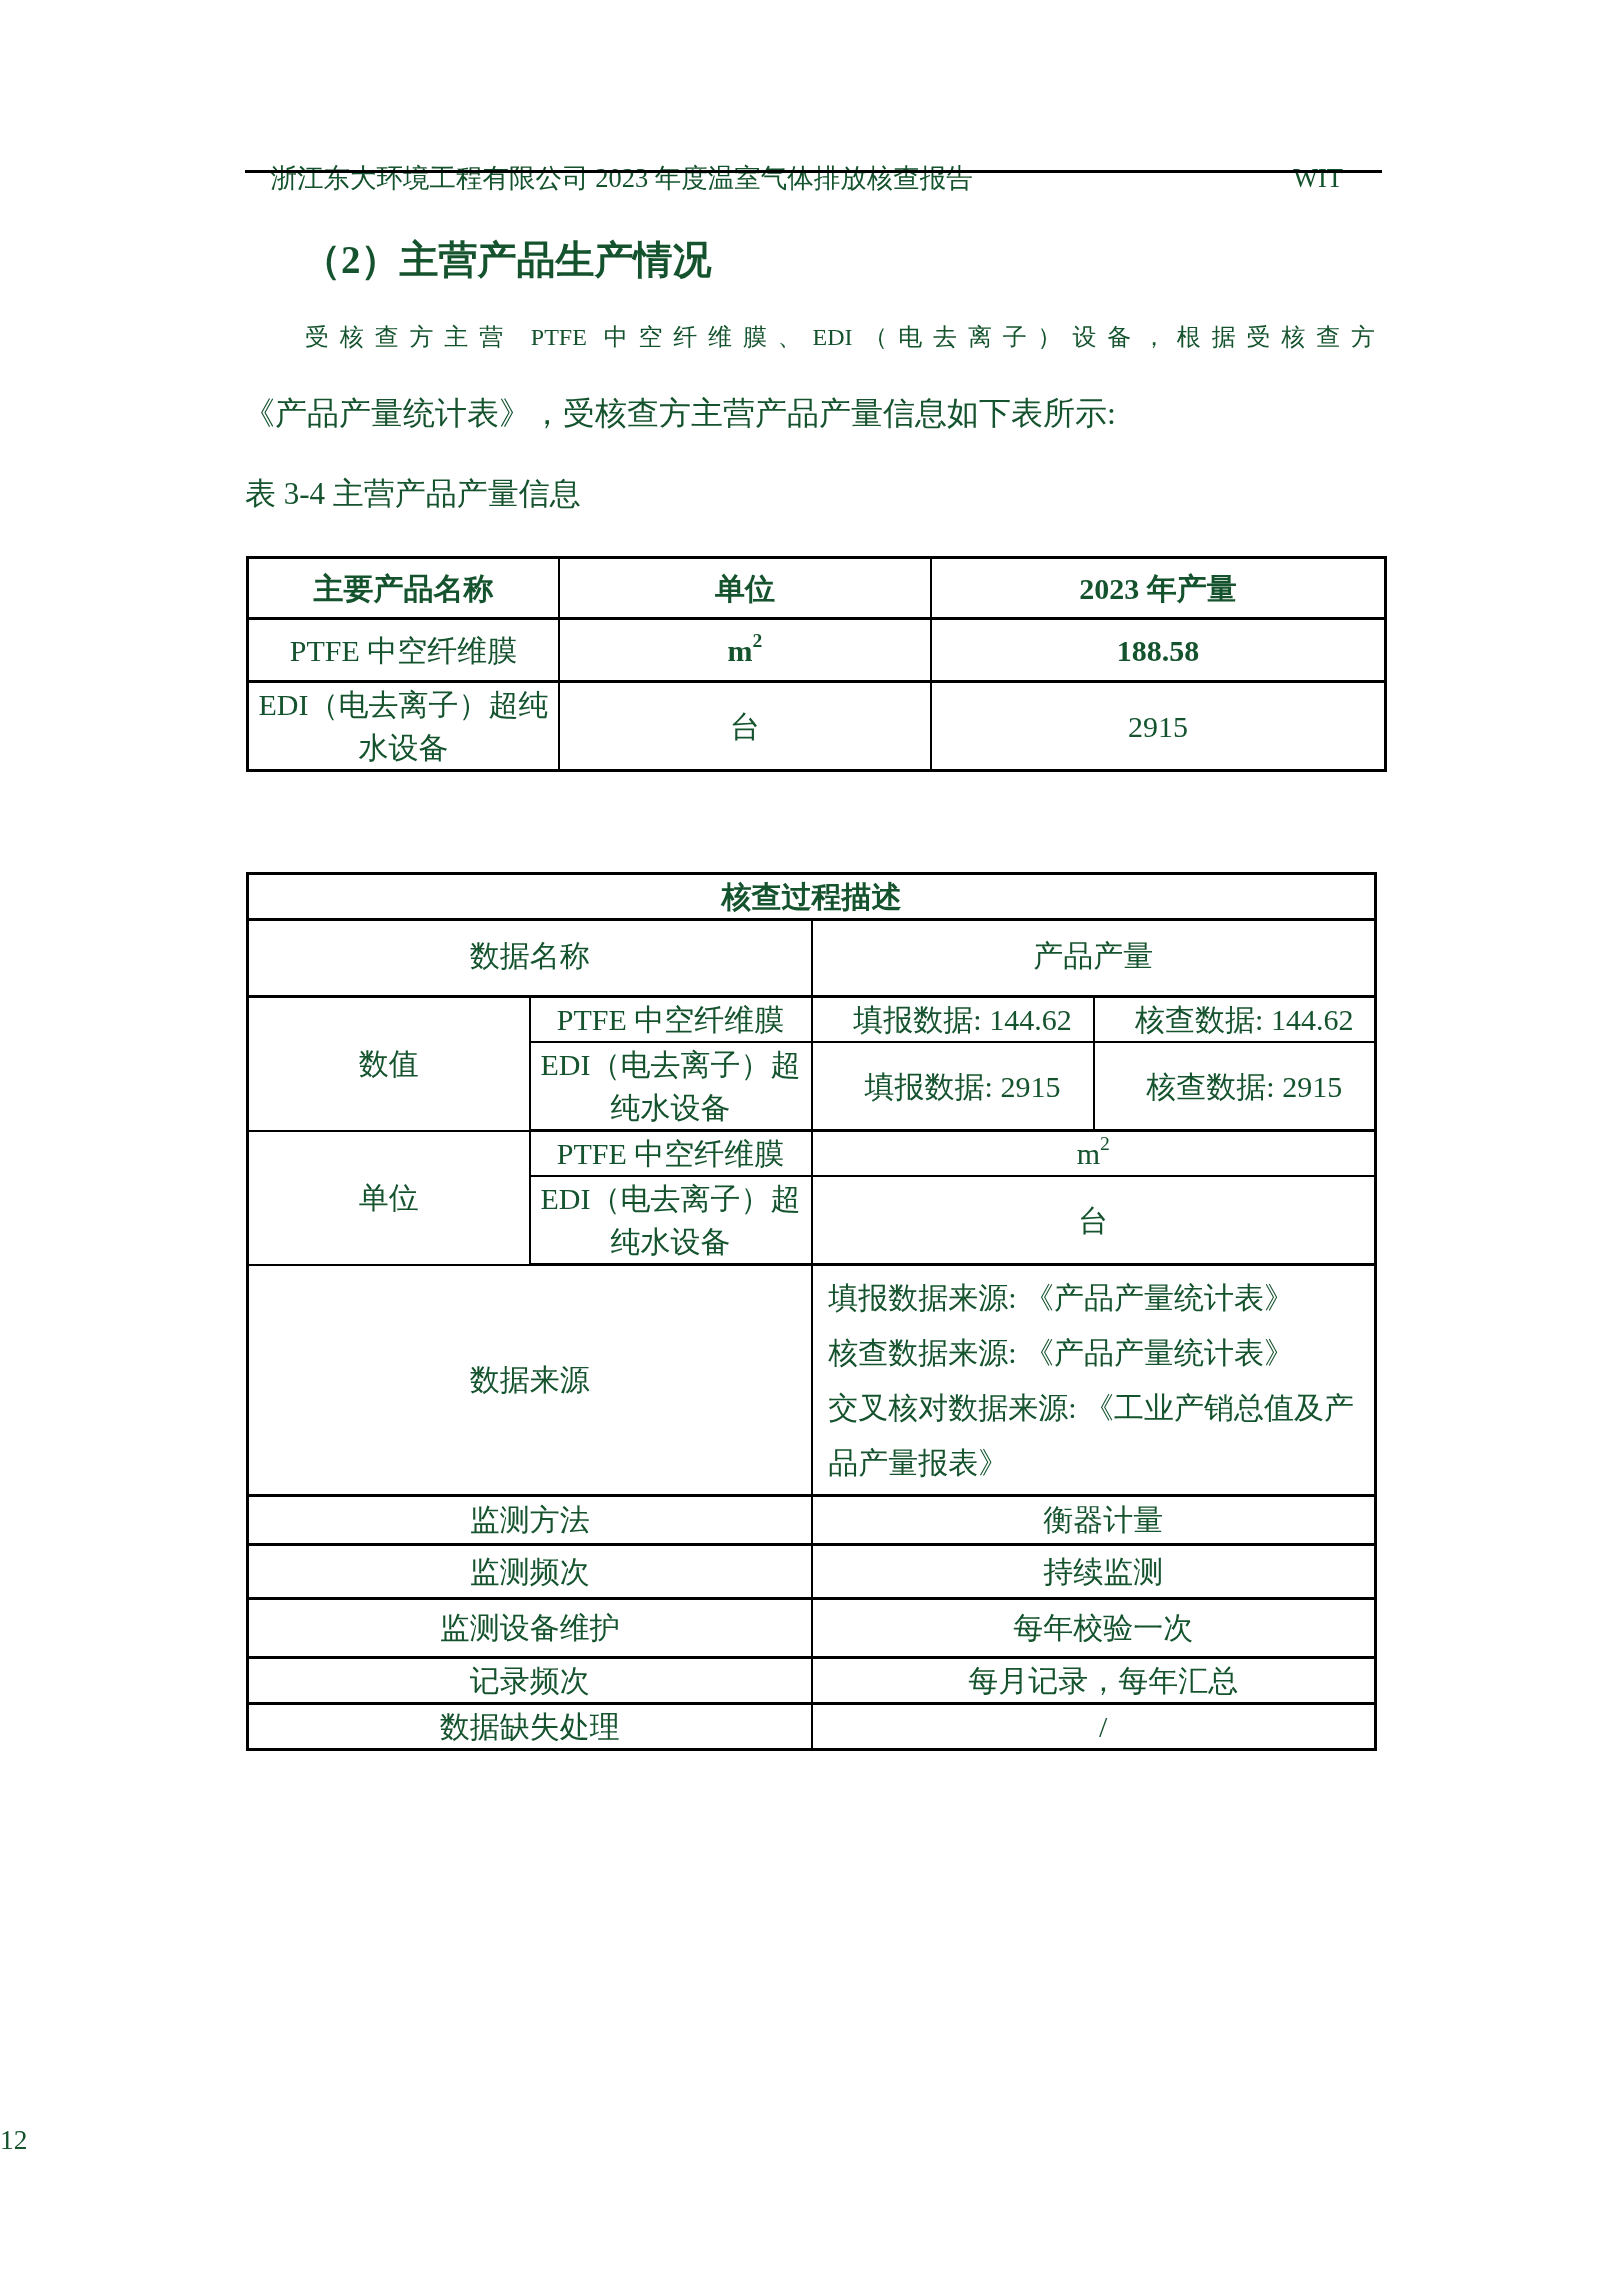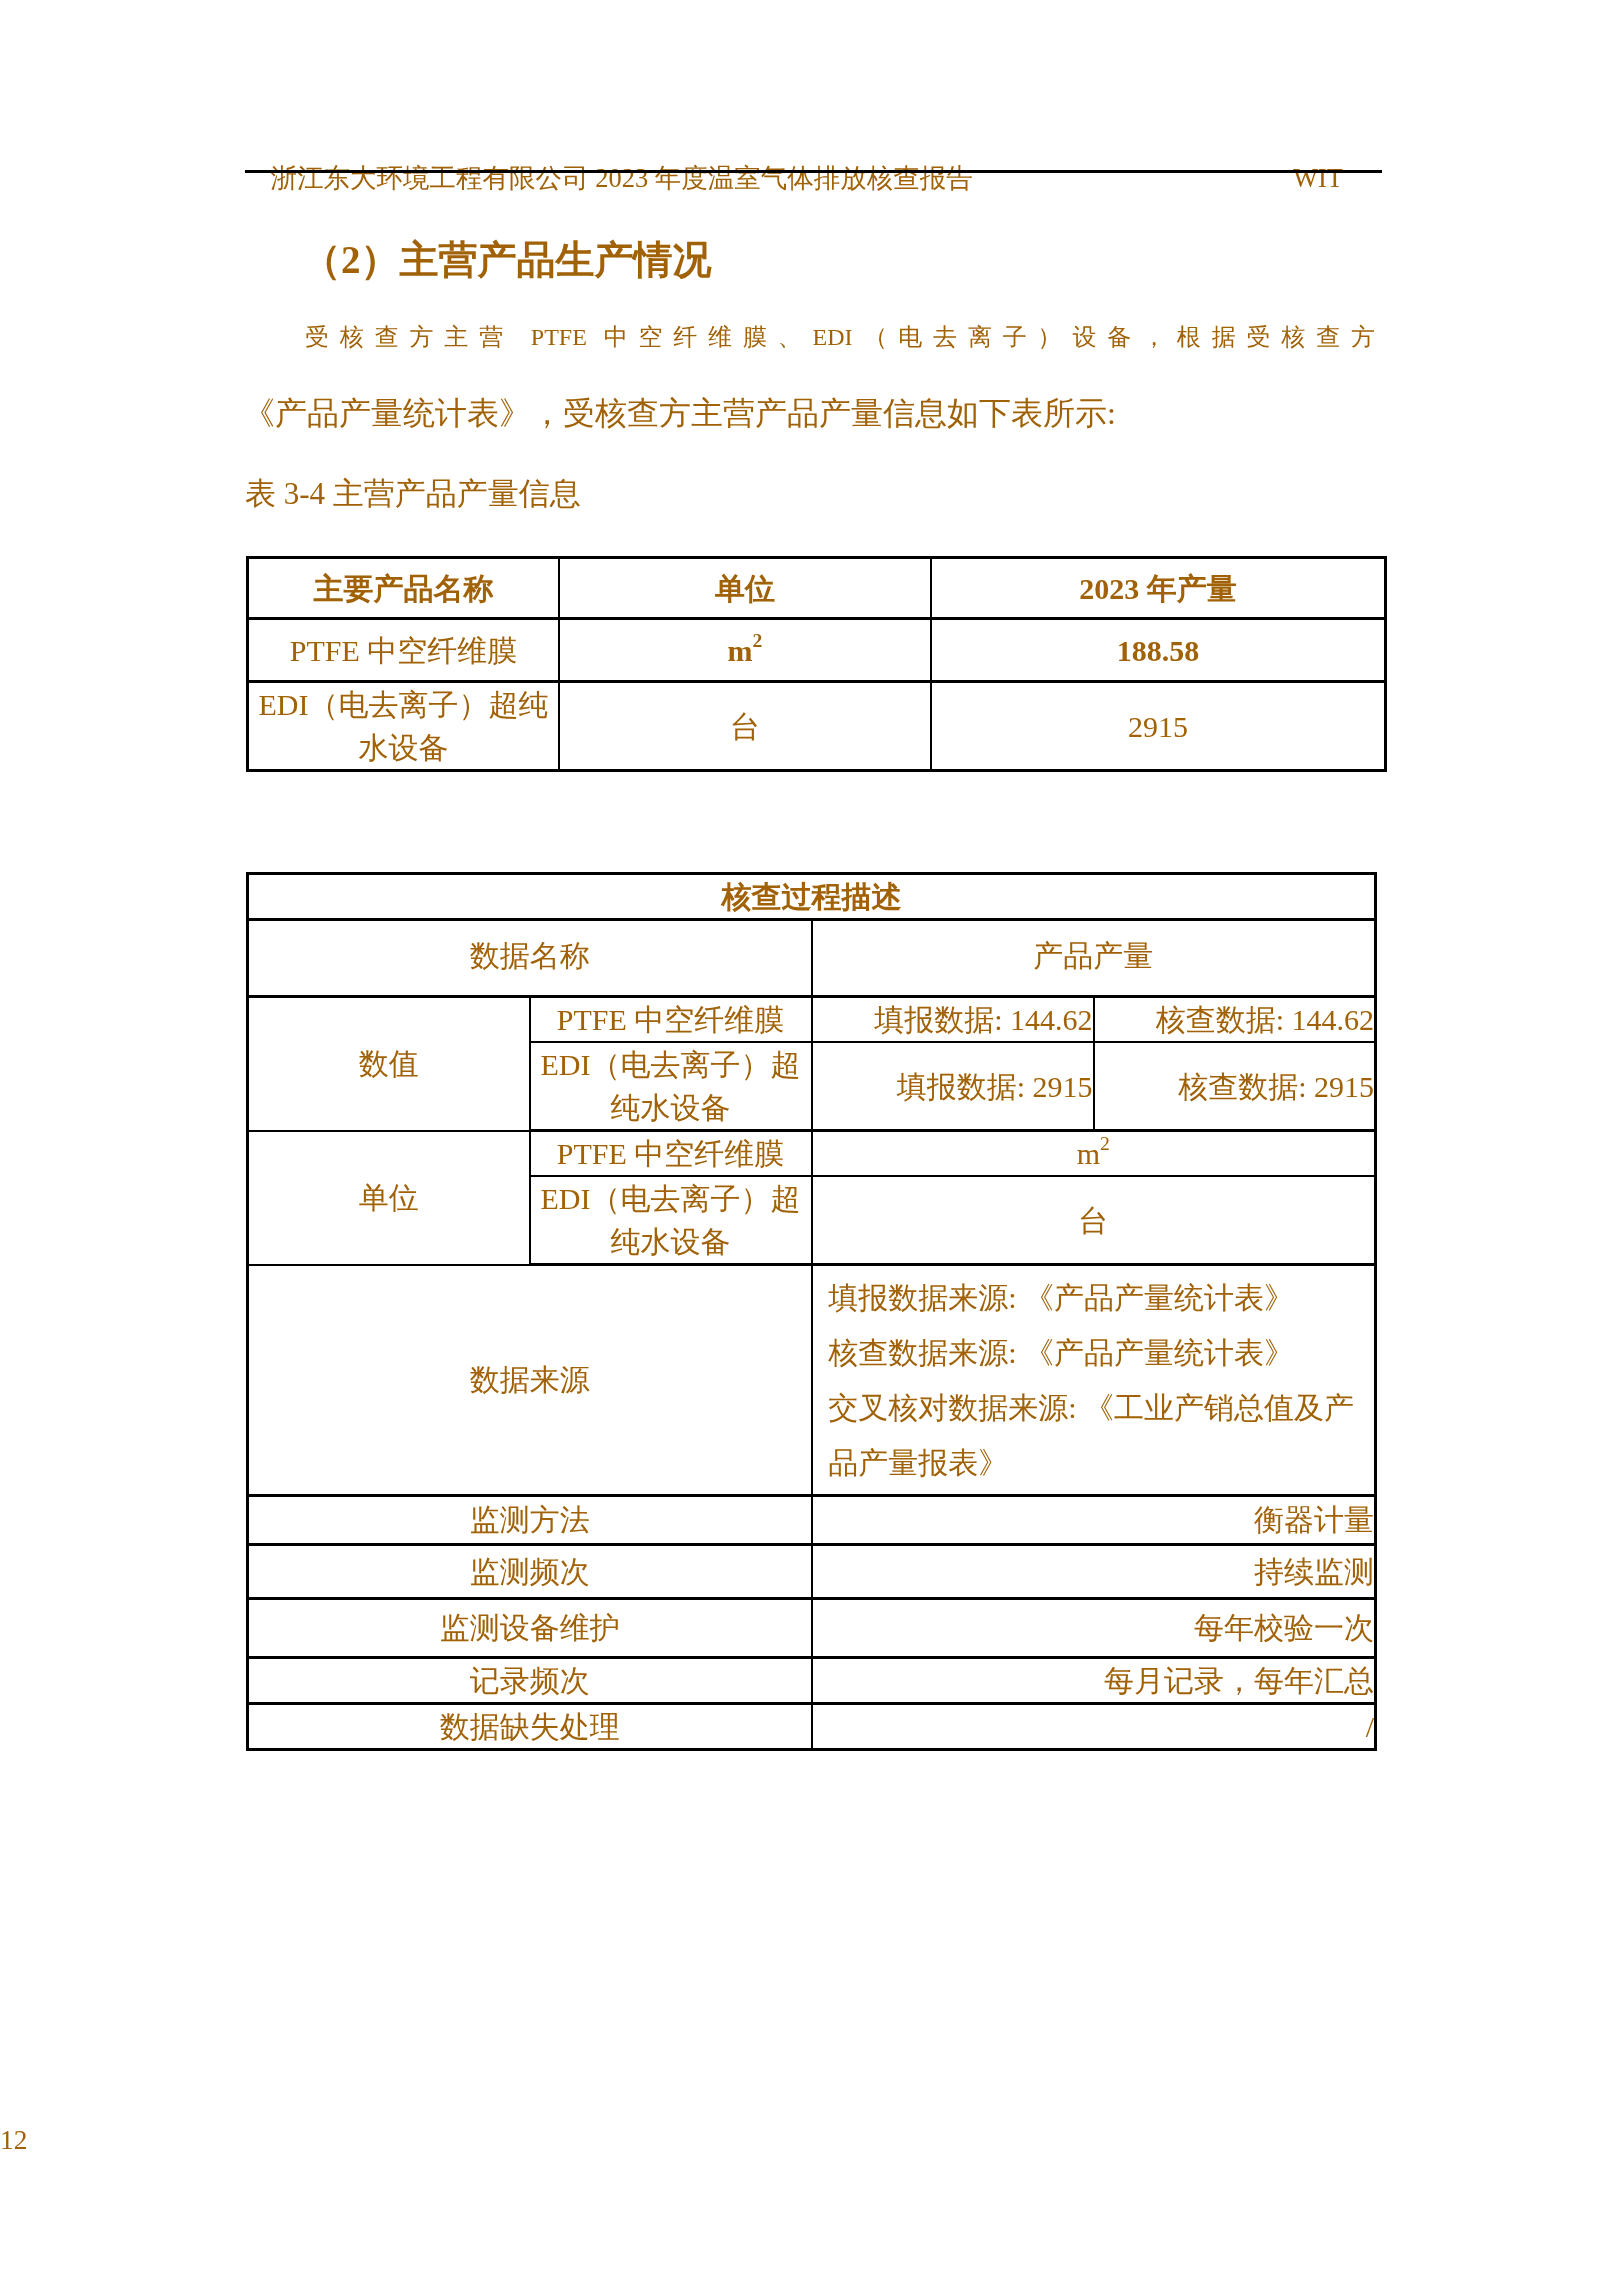--- a/index.html
+++ b/index.html
@@ -2,21 +2,21 @@
 <html><head>
 <meta charset="utf-8">
 <style>
   html,body { margin:0; padding:0; background:#ffffff; }
   .page {
     position: relative;
     width: 1621px;
     height: 2292px;
     background: #ffffff;
     font-family: "Liberation Serif", "DejaVu Serif", serif;
-    color: #a16207;
+    color: #14532d;
     overflow: hidden;
   }
 
   
   .hdr {
     position: absolute;
     top: 119px; left: 245px; right: 239px;
     display: flex;
     justify-content: space-between;
     align-items: flex-end;
@@ -93,21 +93,21 @@
   .t34 .c3 { width: 452px; }
   .t34 th { font-weight: bold; }
   .bold { font-weight: bold; }
 
   .t35 .c1 { width: 233px; }
   .t35 .c2 { width: 293px; }
   .t35 .c3 { width: 279px; }
   .t35 .c4 { width: 325px; }
   .t35-process { font-weight: bold; }
 
-  .cell-left { text-align: right; padding-left: 20px; }
+  .cell-left { text-align: center; padding-left: 20px; }
 
   sup {
     font-size: 19.6px;
     line-height: 0;
     vertical-align: 13.7px;
   }
 
   .source-cell {
     text-align: left;
     vertical-align: middle;

